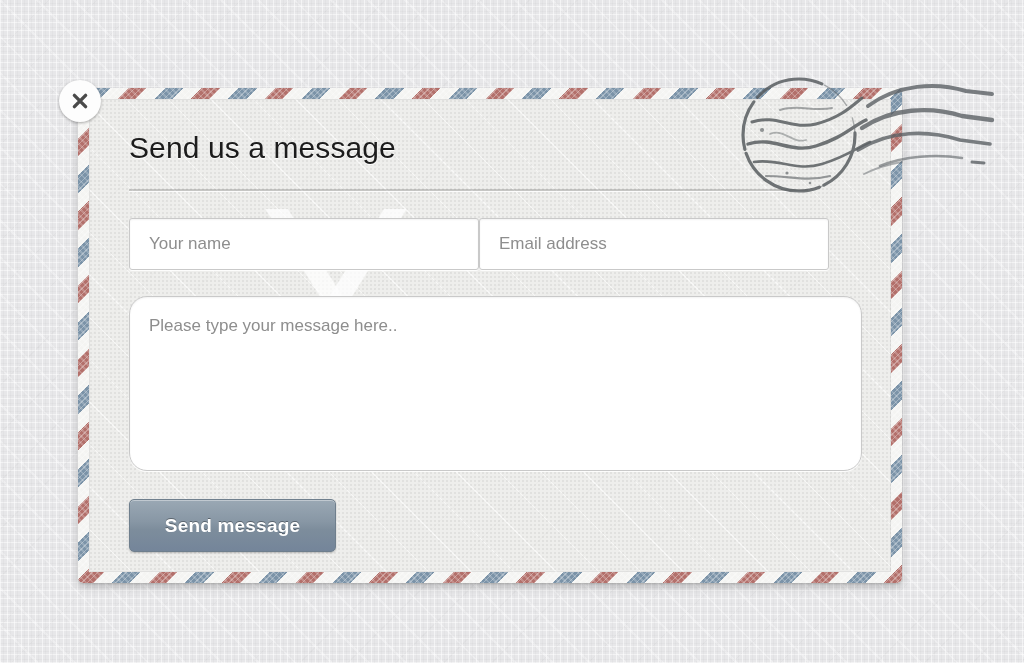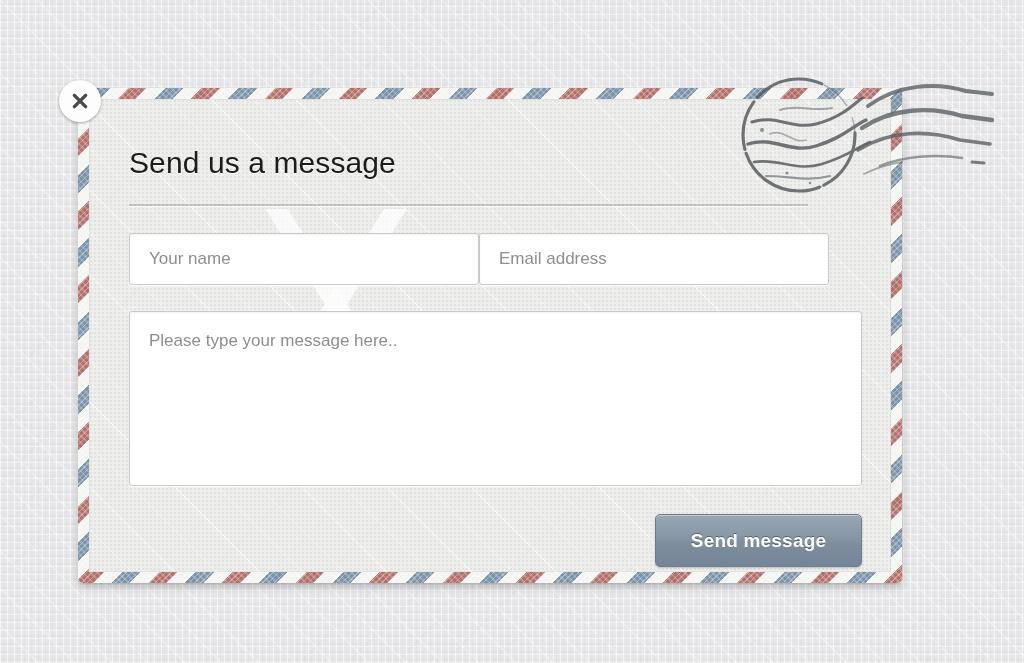--- a/index.html
+++ b/index.html
@@ -63,21 +63,21 @@
   
   #watermark{
     position:absolute;left:120px;top:110px;width:260px;height:190px;
     background:
       linear-gradient(122deg, rgba(255,255,255,0) 46%, rgba(255,255,255,.85) 46.4%, rgba(255,255,255,.85) 52%, rgba(255,255,255,0) 52.4%),
       linear-gradient(58deg, rgba(255,255,255,0) 46%, rgba(255,255,255,.8) 46.4%, rgba(255,255,255,.8) 52%, rgba(255,255,255,0) 52.4%);
     pointer-events:none;opacity:.9;
   }
 
   
-  #content{position:absolute;inset:0;padding:49px 40px 0 40px;box-sizing:border-box;}
+  #content{position:absolute;inset:0;padding:34px 40px 0 40px;box-sizing:border-box;}
   #title{
     margin:0;font-size:30px;font-weight:400;color:#1c1c1c;
     letter-spacing:.1px;line-height:1;
     text-shadow:0 1px 0 rgba(255,255,255,.9);
   }
   #divider{
     margin-top:26px;width:679px;height:2px;
     background:linear-gradient(to right, rgba(0,0,0,.17), rgba(0,0,0,.17));
     border-bottom:1px solid rgba(255,255,255,.95);
   }
@@ -92,24 +92,24 @@
     color:#8e8e8e;
     font-family:"Liberation Sans", sans-serif;
     font-size:17px;
     padding:0 19px;
     outline:none;
   }
   .txt::placeholder{color:#8e8e8e;opacity:1;}
   #name-input,#email-input{width:350px;height:52px;line-height:52px;}
   #message-input{
     display:block;width:733px;height:175px;margin-top:26px;
-    padding:17px 19px;line-height:1.45;resize:none;
+    padding:17px 19px;line-height:1.45;resize:none;border-radius:18px;
   }
 
-  #action-row{display:flex;justify-content:flex-end;width:733px;margin-top:28px;}
+  #action-row{display:flex;justify-content:flex-start;width:733px;margin-top:28px;}
   #send-button{
     box-sizing:border-box;
     width:207px;height:53px;
     border:1px solid #6f7f8d;
     border-radius:5px;
     background:linear-gradient(to bottom,#9aa8b4 0%,#8897a5 42%,#7d8d9c 58%,#74859a 100%);
     box-shadow:inset 0 1px 0 rgba(255,255,255,.38), 0 1px 2px rgba(0,0,0,.22);
     color:#ffffff;
     font-family:"Liberation Sans", sans-serif;
     font-size:19px;font-weight:bold;letter-spacing:.2px;

